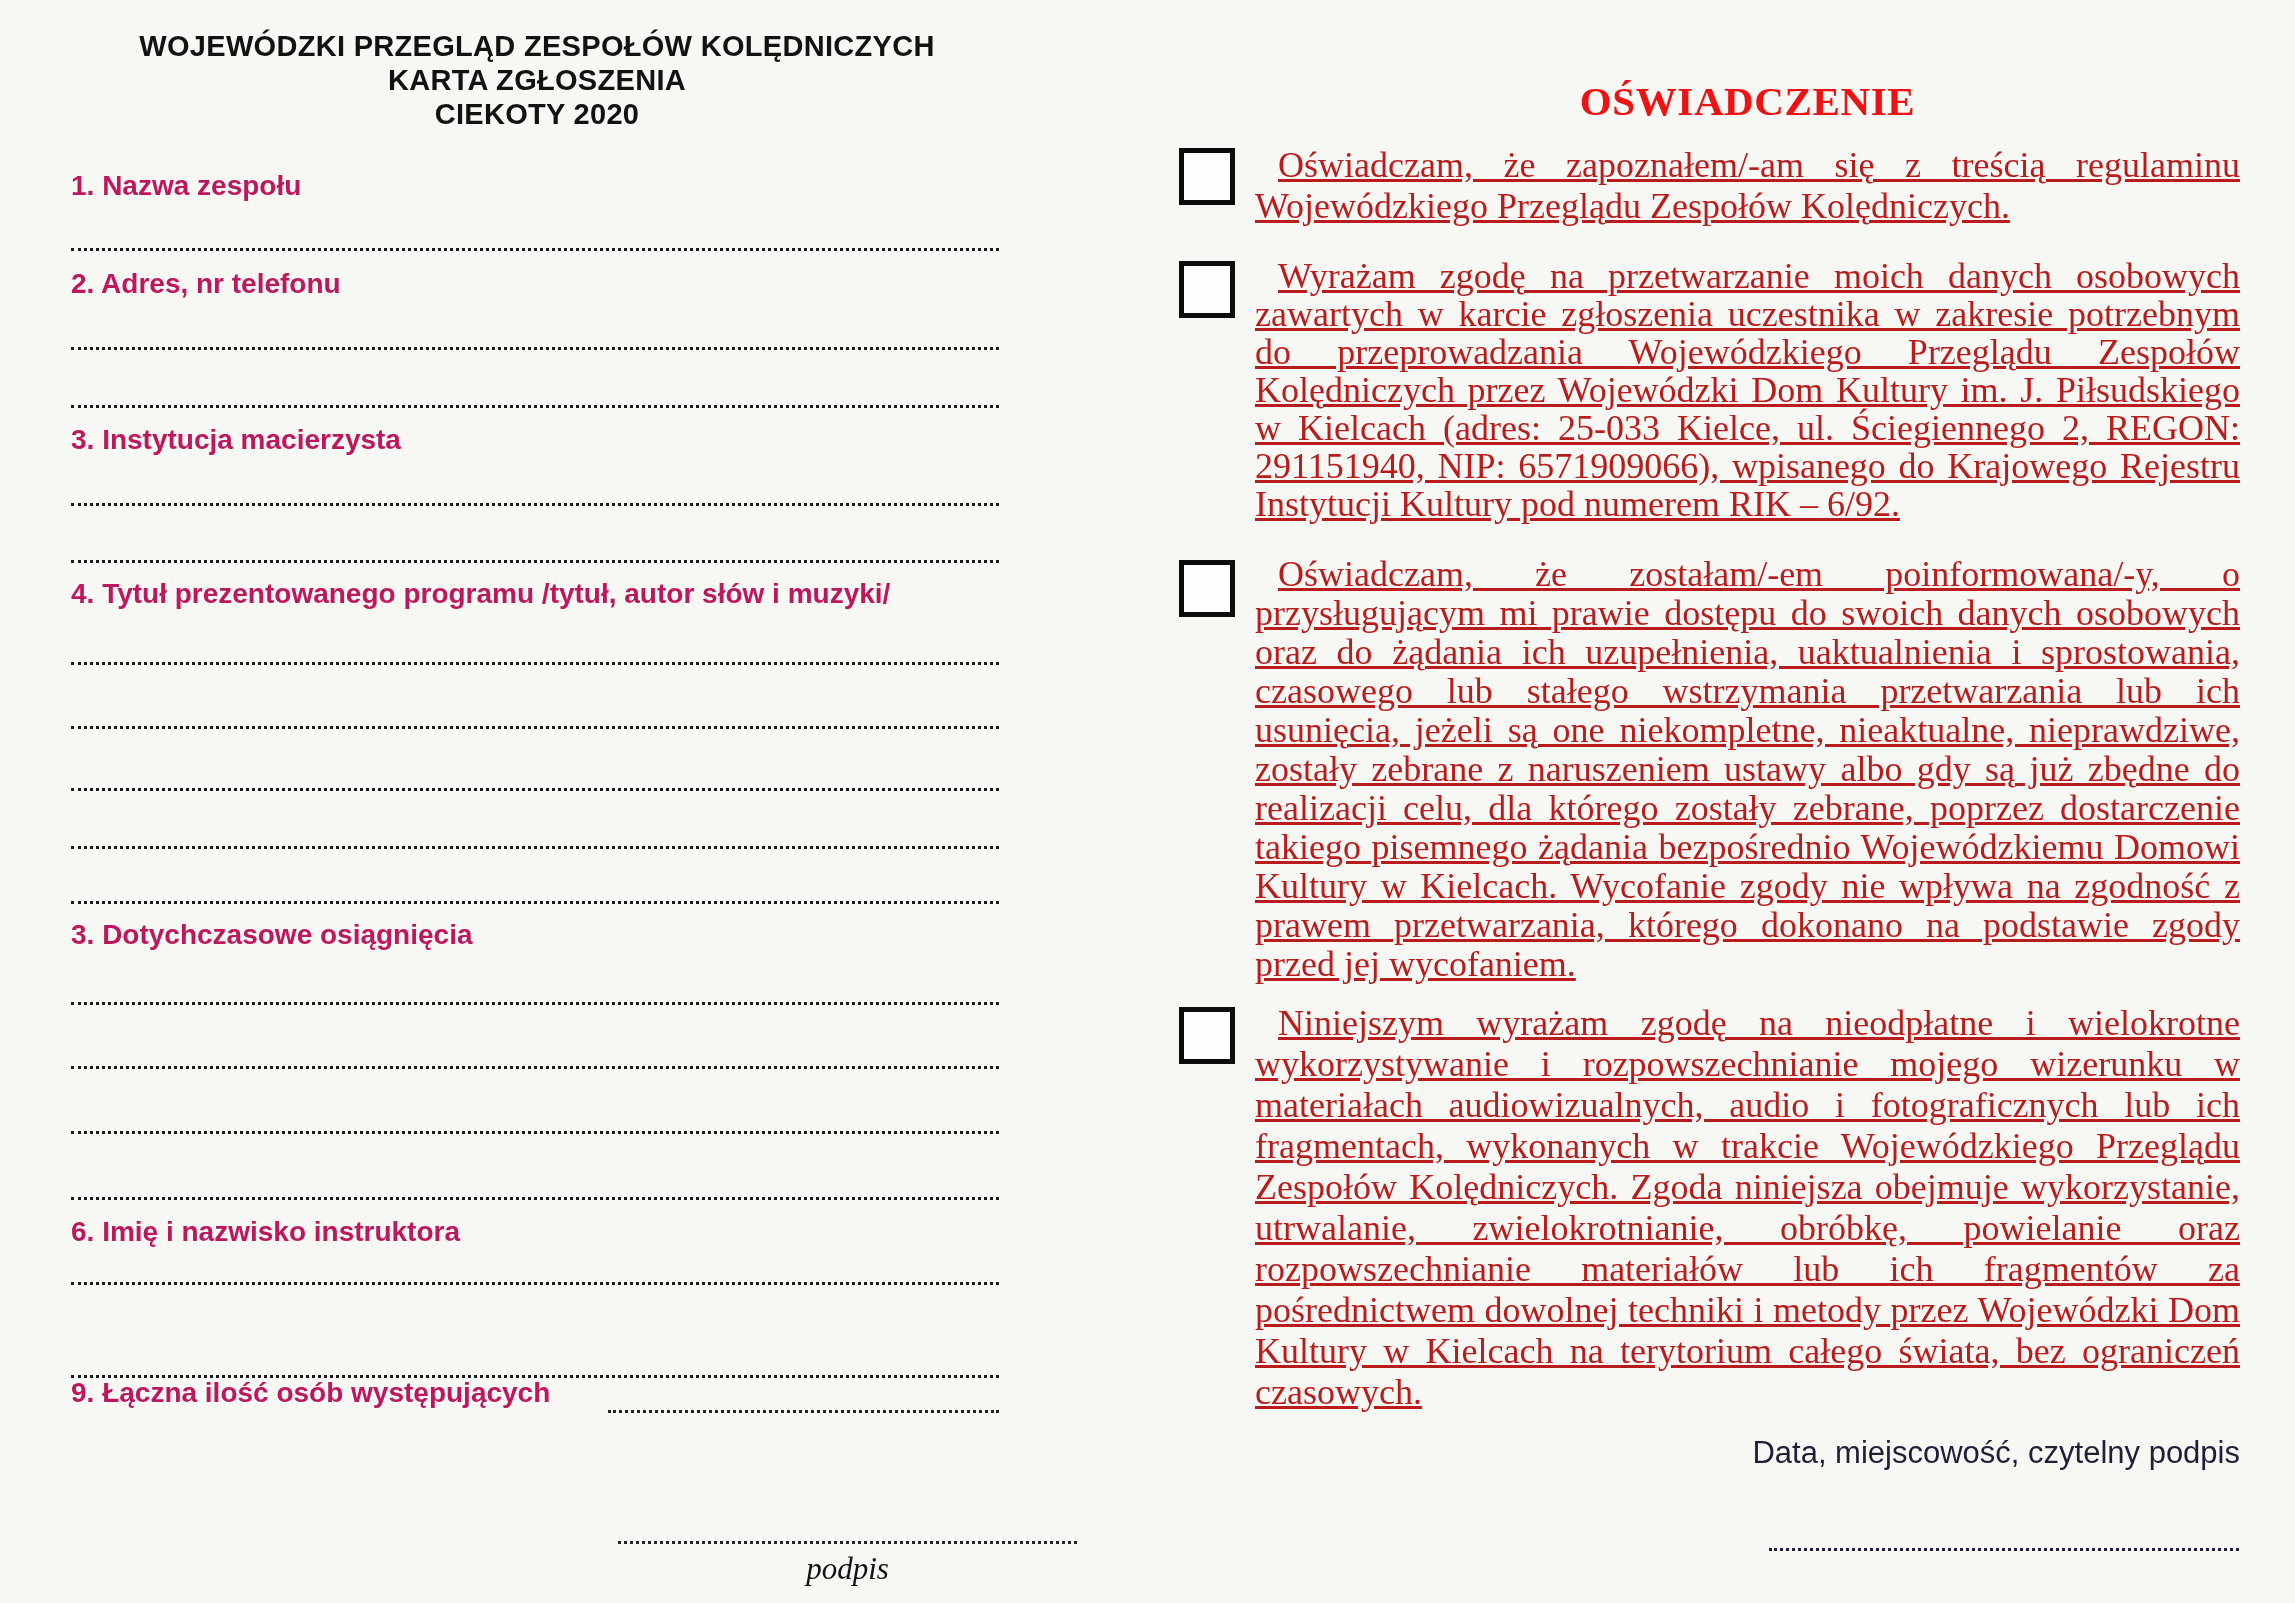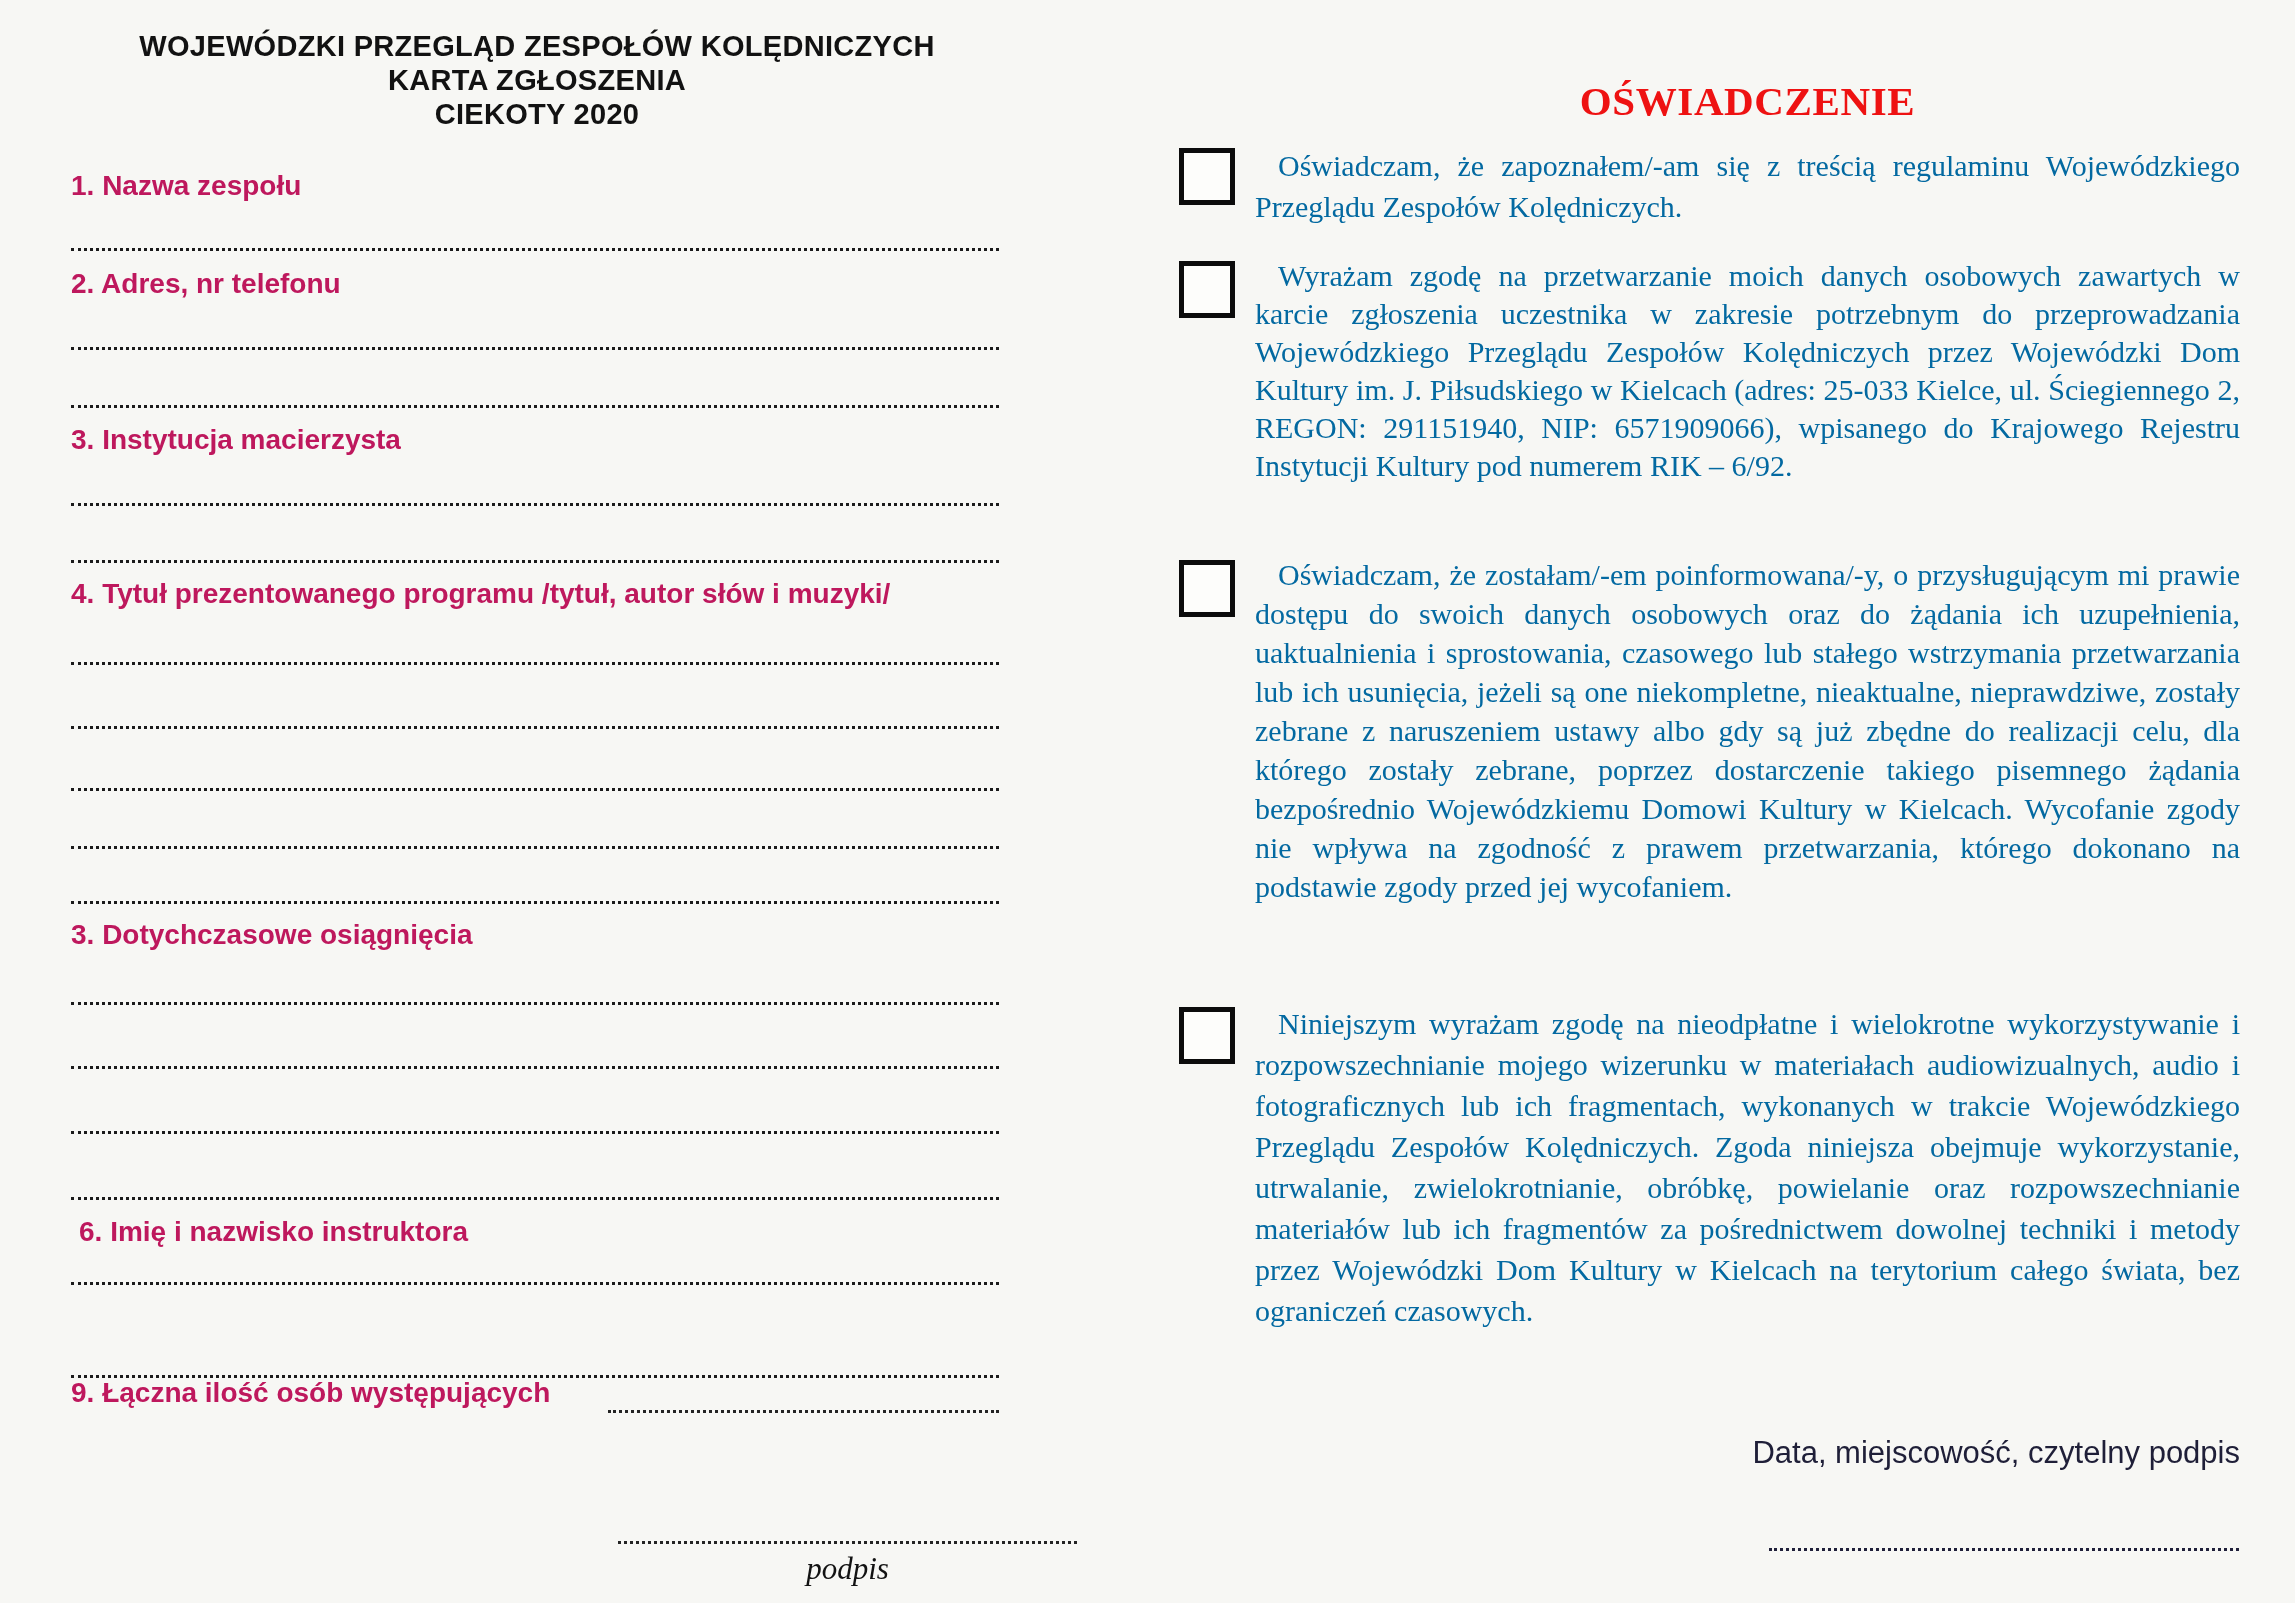--- a/index.html
+++ b/index.html
@@ -62,24 +62,25 @@
     font-family: "Liberation Serif", serif;
     font-weight: bold;
     font-size: 41px;
     letter-spacing: 0.6px;
     color: #ee1212;
     margin-top: 24px;
   }
   .statement-text {
     left: 1255px; width: 985px;
     font-family: "Liberation Serif", serif;
-    font-size: 30px;
+    font-size: 36px;
     text-align: justify;
     text-indent: 23px;
-    color: #0369a1;
+    color: #b91c1c;
+    text-decoration: underline;
   }
   .checkbox {
     left: 1179px; width: 56px; height: 57px;
     box-sizing: border-box;
     border: 5.2px solid #0c0c0c;
     background: #fdfdfb;
   }
   .decl-caption {
     left: 1255px; top: 1435px; width: 985px;
     text-align: right;
@@ -114,21 +115,21 @@
     <div class="abs write-line" style="top: 662px;"></div>
     <div class="abs write-line" style="top: 726px;"></div>
     <div class="abs write-line" style="top: 788px;"></div>
     <div class="abs write-line" style="top: 846px;"></div>
     <div class="abs write-line" style="top: 901px;"></div>
     <div class="abs field-label" style="top: 919px;">3. Dotychczasowe osiągnięcia</div>
     <div class="abs write-line" style="top: 1002px;"></div>
     <div class="abs write-line" style="top: 1066px;"></div>
     <div class="abs write-line" style="top: 1131px;"></div>
     <div class="abs write-line" style="top: 1197px;"></div>
-    <div class="abs field-label" style="top: 1216px; margin-left: 8px;">6. Imię i nazwisko instruktora</div>
+    <div class="abs field-label" style="top: 1216px;">6. Imię i nazwisko instruktora</div>
     <div class="abs write-line" style="top: 1282px;"></div>
     <div class="abs write-line" style="top: 1375px;"></div>
     <div class="abs field-label" style="top: 1377px;">9. Łączna ilość osób występujących</div>
   </div>
 
 <div class="abs write-line inline7" style="top:1410px"></div>
 
 <div class="abs sig-line-left" style="top:1541px"></div>
 <div class="abs sig-caption-left" style="top:1551px">podpis</div>
 

